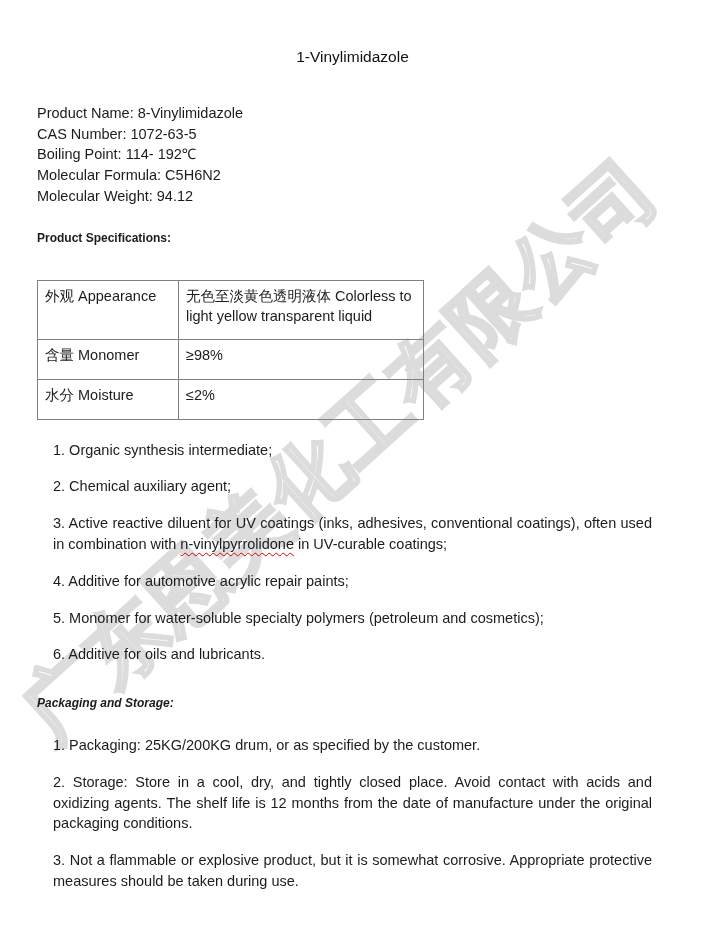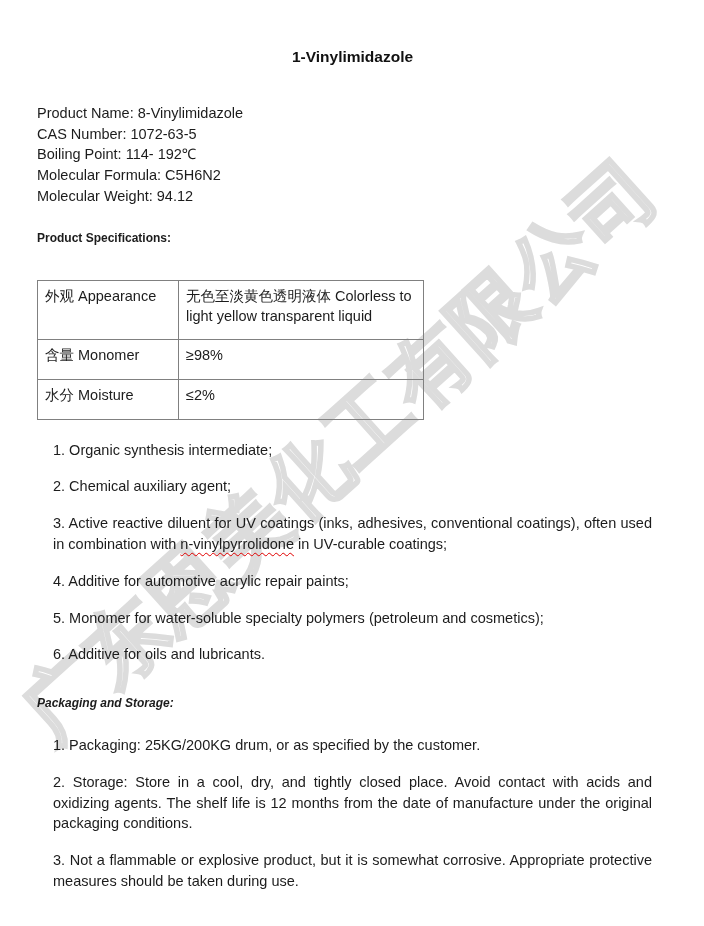--- a/index.html
+++ b/index.html
@@ -29,21 +29,21 @@
     letter-spacing: 2px;
     white-space: nowrap;
     color: transparent;
     -webkit-text-stroke: 3px #dcdcdc;
     pointer-events: none;
     user-select: none;
   }
   .doc-title {
     margin: 0 0 35px 0;
     font-size: 15.5px;
-    font-weight: bold;
+    font-weight: normal;
     text-align: center;
     color: #111111;
   }
   .info p { margin: 0; }
   .section-heading {
     font-weight: bold;
     font-size: 12px;
     margin: 0;
   }
   .spec-heading { margin-top: 21px; }

